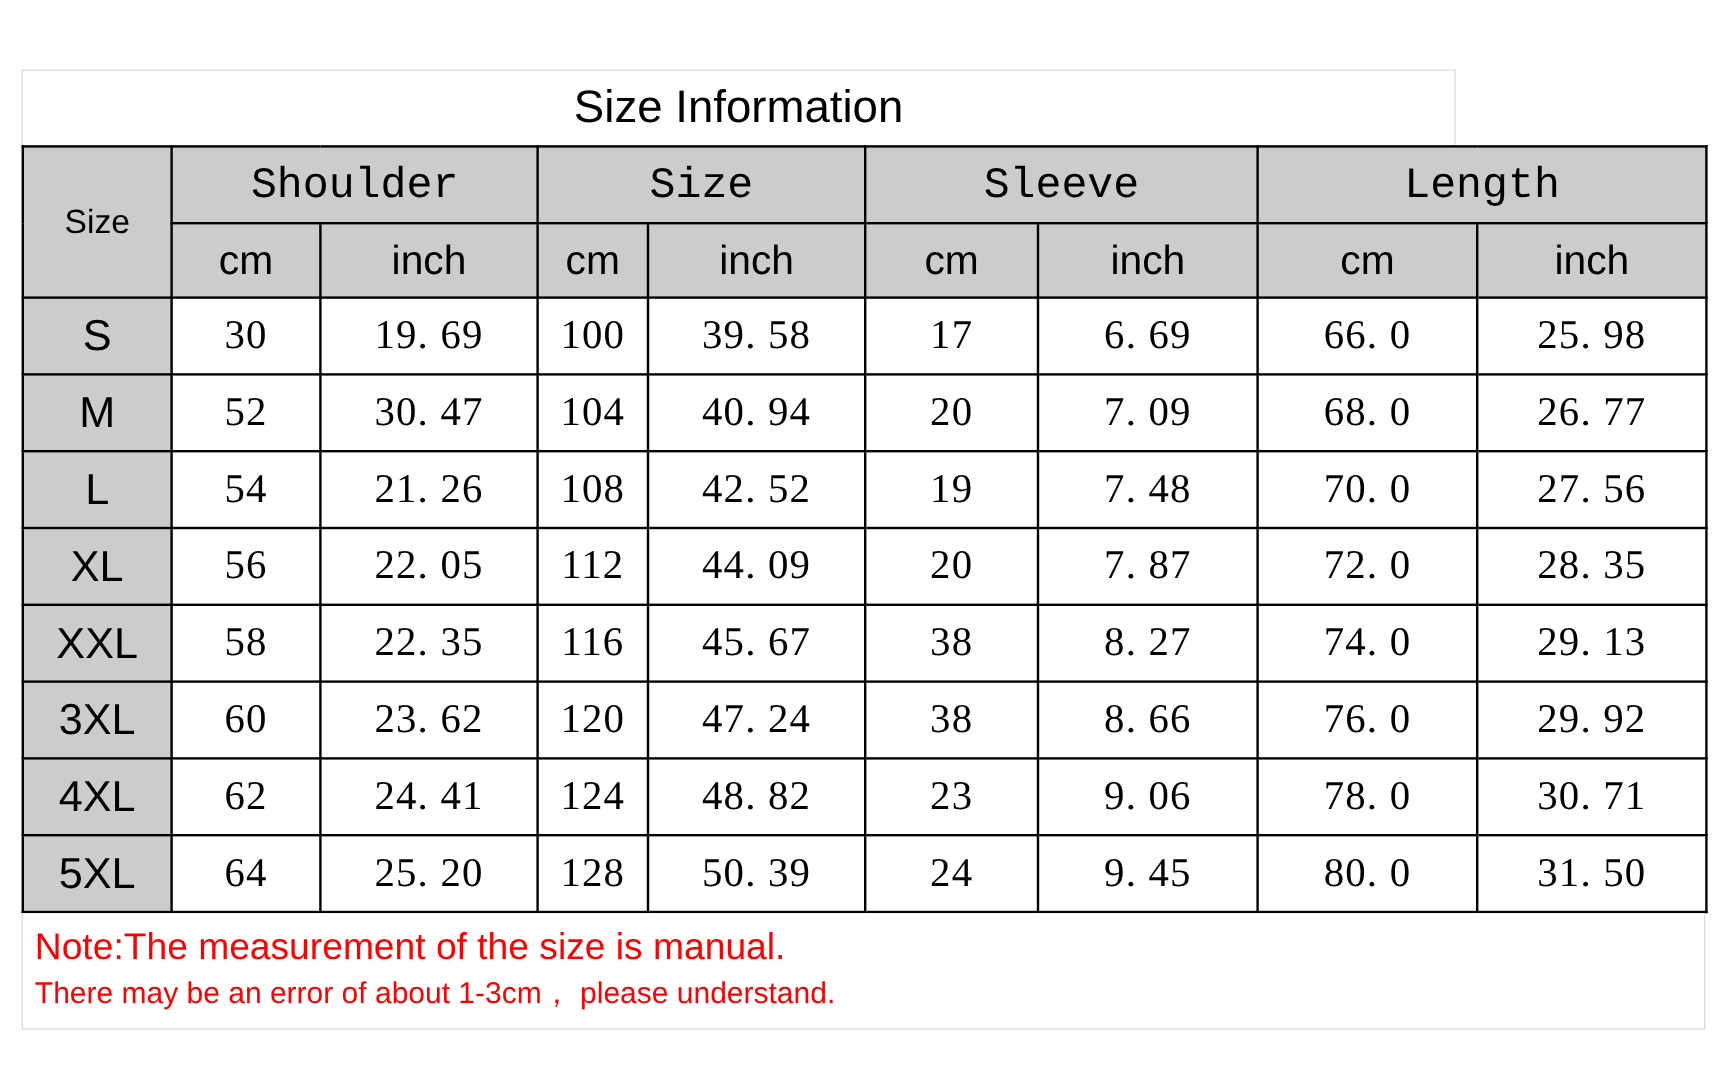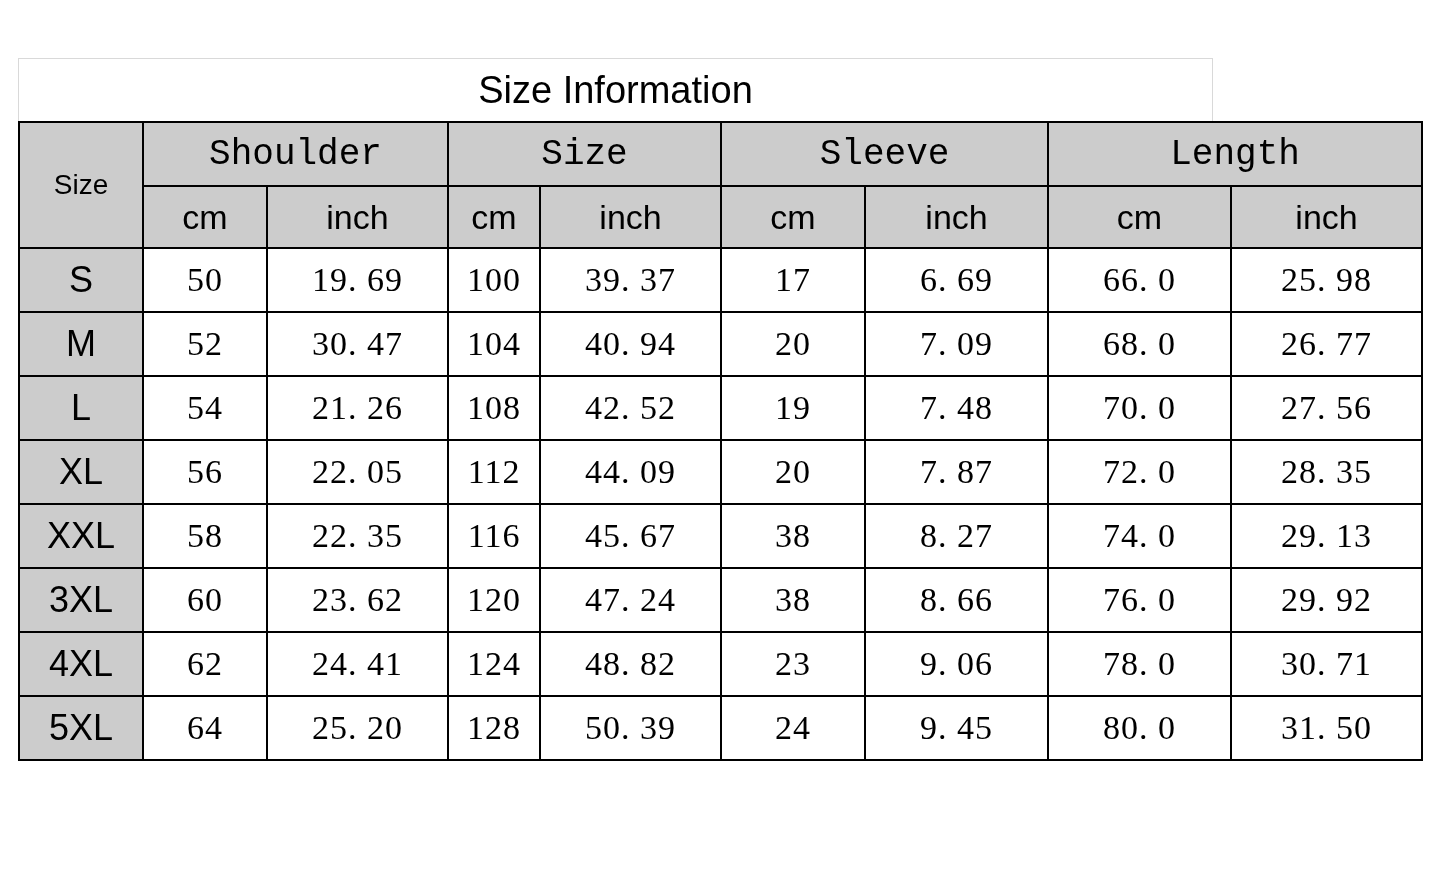--- a/index.html
+++ b/index.html
@@ -157,24 +157,24 @@
           <th class="hdr unit-head">inch</th>
           <th class="hdr unit-head">cm</th>
           <th class="hdr unit-head">inch</th>
           <th class="hdr unit-head">cm</th>
           <th class="hdr unit-head">inch</th>
         </tr>
       </thead>
       <tbody>
         <tr>
           <td class="size-cell">S</td>
-          <td class="val">50</td>
+          <td class="val">30</td>
           <td class="val">19. 69</td>
           <td class="val">100</td>
-          <td class="val">39. 37</td>
+          <td class="val">39. 58</td>
           <td class="val">17</td>
           <td class="val">6. 69</td>
           <td class="val">66. 0</td>
           <td class="val">25. 98</td>
         </tr>
         <tr>
           <td class="size-cell">M</td>
           <td class="val">52</td>
           <td class="val">30. 47</td>
           <td class="val">104</td>
@@ -246,15 +246,19 @@
           <td class="val">128</td>
           <td class="val">50. 39</td>
           <td class="val">24</td>
           <td class="val">9. 45</td>
           <td class="val">80. 0</td>
           <td class="val">31. 50</td>
         </tr>
       </tbody>
     </table>
 
+    <div class="note-box">
+      <div class="note-line-1">Note:The measurement of the size is manual.</div>
+      <div class="note-line-2">There may be an error of about 1-3cm， please understand.</div>
+    </div>
 
   </div>
 </div>
 
 </body></html>

